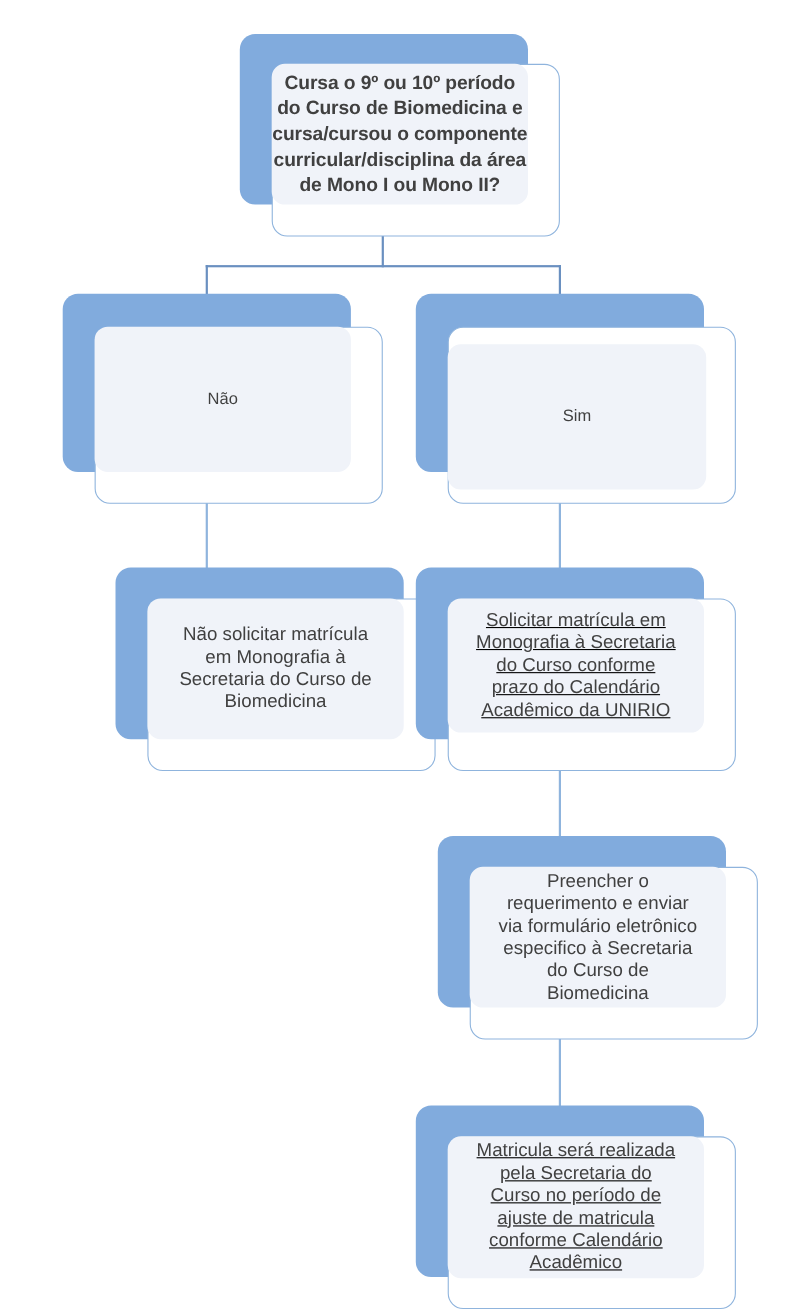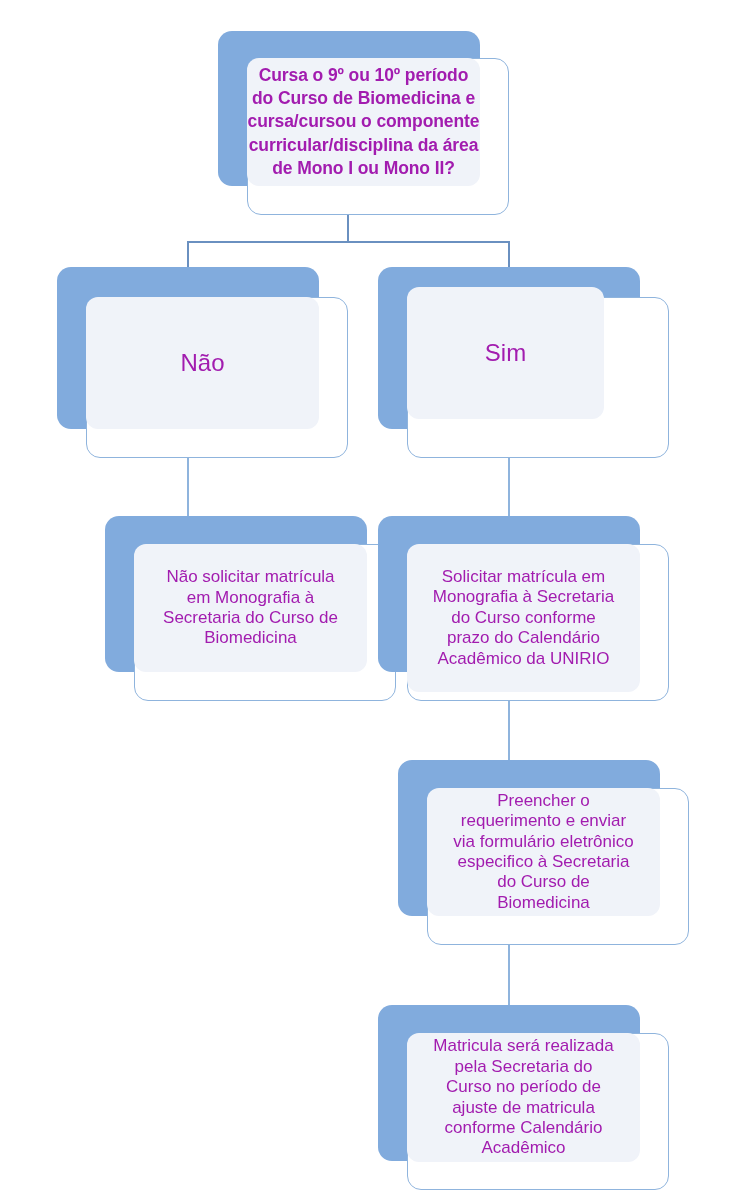--- a/index.html
+++ b/index.html
@@ -55,34 +55,34 @@
     border-radius: 12px;
     box-sizing: border-box;
     display: flex;
     align-items: center;
     justify-content: center;
   }
   .node .label {
     display: block;
     width: 100%;
     text-align: center;
-    color: #a21caf;
+    color: #404040;
     white-space: pre-line;
     line-height: 1.17;
   }
 
   
   .node-decision .label {
     font-size: 17.5px;
     font-weight: 600;
     letter-spacing: -0.1px;
     line-height: 1.32;
   }
   .node-branch .label {
-    font-size: 24px;
+    font-size: 15px;
     font-weight: 400;
   }
   .node-step .label {
     font-size: 17px;
     font-weight: 400;
     line-height: 1.2;
   }
 </style>
 </head>
 <body>
@@ -121,40 +121,40 @@
     <div class="plate" style="left:0px; top:0px; width:262px; height:162px;"></div>
     <div class="card" style="left:29px; top:30px; width:262px; height:161px;"></div>
     <div class="panel" style="left:29px; top:30px; width:233px; height:132px;">
       <span class="label">Não</span>
     </div>
   </div>
 
   <div class="node node-branch" style="left:378px; top:267px; width:292px; height:192px;">
     <div class="plate" style="left:0px; top:0px; width:262px; height:162px;"></div>
     <div class="card" style="left:29px; top:30px; width:262px; height:161px;"></div>
-    <div class="panel" style="left:29px; top:20px; width:197px; height:132px;">
+    <div class="panel" style="left:29px; top:46px; width:235px; height:132px;">
       <span class="label">Sim</span>
     </div>
   </div>
 
   <div class="node node-step" style="left:57px; top:516px; width:292px; height:186px;margin-left:48px;">
     <div class="plate" style="left:0px; top:0px; width:262px; height:156px;"></div>
     <div class="card" style="left:29px; top:28px; width:262px; height:157px;"></div>
     <div class="panel" style="left:29px; top:28px; width:233px; height:128px;">
       <span class="label">Não solicitar matrícula
 em Monografia à
 Secretaria do Curso de
 Biomedicina</span>
     </div>
   </div>
 
   <div class="node node-step" style="left:378px; top:516px; width:292px; height:186px;">
     <div class="plate" style="left:0px; top:0px; width:262px; height:156px;"></div>
     <div class="card" style="left:29px; top:28px; width:262px; height:157px;"></div>
-    <div class="panel" style="left:29px; top:28px; width:233px; height:148px;">
+    <div class="panel" style="left:29px; top:28px; width:233px; height:122px;text-decoration:underline;">
       <span class="label">Solicitar matrícula em
 Monografia à Secretaria
 do Curso conforme
 prazo do Calendário
 Acadêmico da UNIRIO</span>
     </div>
   </div>
 
   <div class="node node-step" style="left:398px; top:760px; width:292px; height:186px;">
     <div class="plate" style="left:0px; top:0px; width:262px; height:156px;"></div>
@@ -165,21 +165,21 @@
 via formulário eletrônico
 especifico à Secretaria
 do Curso de
 Biomedicina</span>
     </div>
   </div>
 
   <div class="node node-step" style="left:378px; top:1005px; width:292px; height:186px;">
     <div class="plate" style="left:0px; top:0px; width:262px; height:156px;"></div>
     <div class="card" style="left:29px; top:28px; width:262px; height:157px;"></div>
-    <div class="panel" style="left:29px; top:28px; width:233px; height:129px;">
+    <div class="panel" style="left:29px; top:28px; width:233px; height:129px;text-decoration:underline;">
       <span class="label">Matricula será realizada
 pela Secretaria do
 Curso no período de
 ajuste de matricula
 conforme Calendário
 Acadêmico</span>
     </div>
   </div>
 
 </div>

